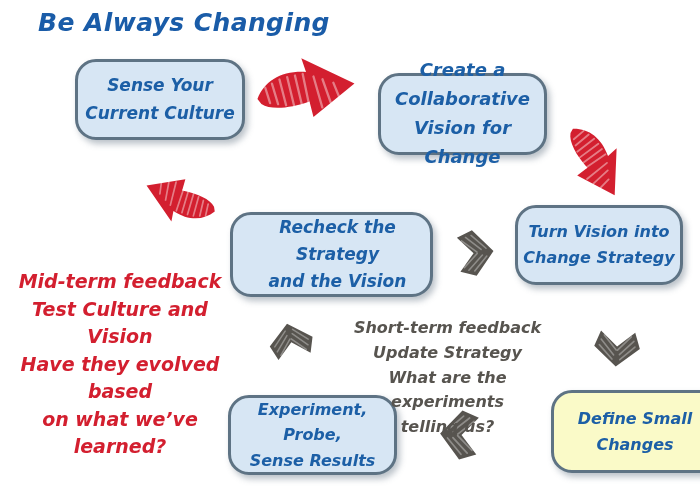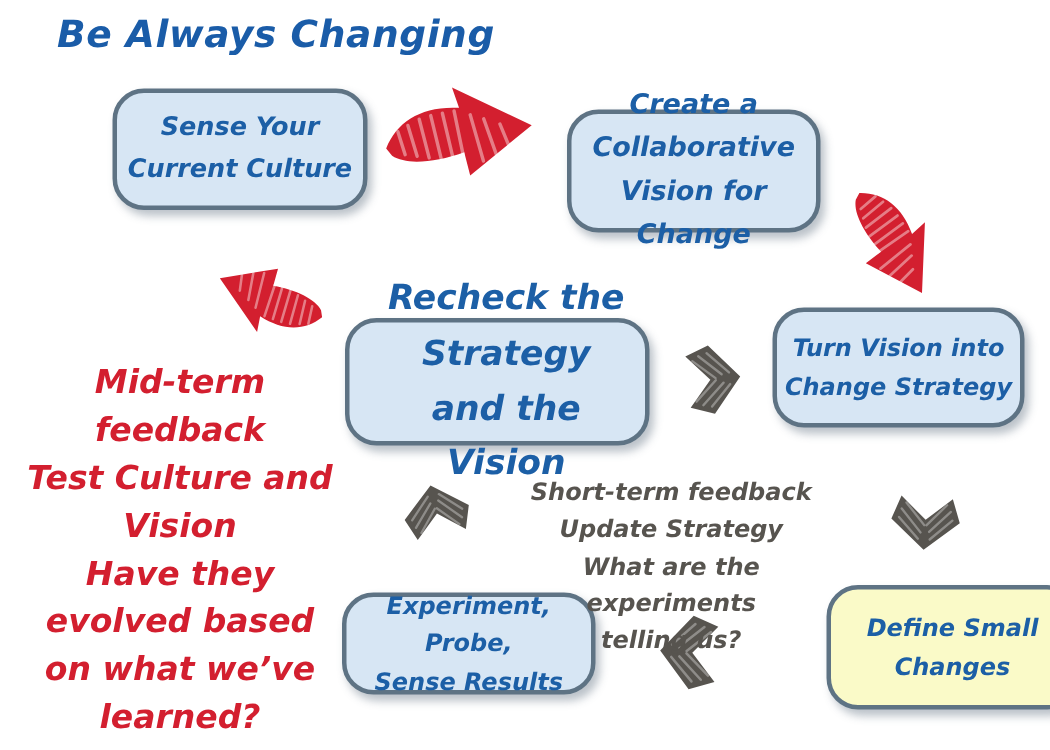--- a/index.html
+++ b/index.html
@@ -25,28 +25,28 @@
     text-align:center;font-weight:bold;font-style:italic;
     box-shadow:3px 4px 6px rgba(105,120,135,.45);
   }
   .box span{white-space:pre-line;line-height:1.6;}
   .yellow{background:var(--box_fill_yellow,#fafac8);}
 
   .b-sense   {left:75px; top:59px; width:170px;height:81px;font-size:17px;}
   .b-create  {left:378px;top:73px; width:169px;height:82px;font-size:18px;}
   .b-turn    {left:515px;top:205px;width:168px;height:80px;font-size:16px;}
   .b-define  {left:515px;top:390px;width:168px;height:83px;font-size:16px;margin-left:36px;}
-  .b-exp     {left:228px;top:395px;width:169px;height:68px;font-size:16px;}
-  .b-recheck {left:230px;top:212px;width:203px;height:85px;font-size:23px;padding-left:12px;}
+  .b-exp     {left:228px;top:395px;width:169px;height:80px;font-size:16px;}
+  .b-recheck {left:230px;top:212px;width:203px;height:85px;font-size:17px;padding-left:12px;}
 
   .note{
     position:absolute;text-align:center;font-weight:bold;font-style:italic;
     white-space:pre-line;
   }
-  .red-note {left:5px;  top:240px;width:230px;font-size:22px;line-height:1.45;color:var(--red,#d31f2f);}
+  .red-note {left:5px;  top:268px;width:230px;font-size:19px;line-height:1.45;color:var(--red,#d31f2f);}
   .gray-note{left:350px;top:316px;width:195px;font-size:16px;line-height:1.55;color:var(--gray,#57544f);}
 
   svg.icon{position:absolute;overflow:visible;}
   .red-ic{color:var(--red,#d31f2f);}
   .gray-ic{color:var(--gray,#57544f);}
 
   .a1{left:253px;top:51px; width:105px;height:70px;transform:rotate(-5deg);}
   .a2{left:555px;top:132px;width:85px; height:56px;transform:rotate(62deg);}
   .a3{left:139px;top:176px;width:80px; height:52px;transform:rotate(205deg);}
 

